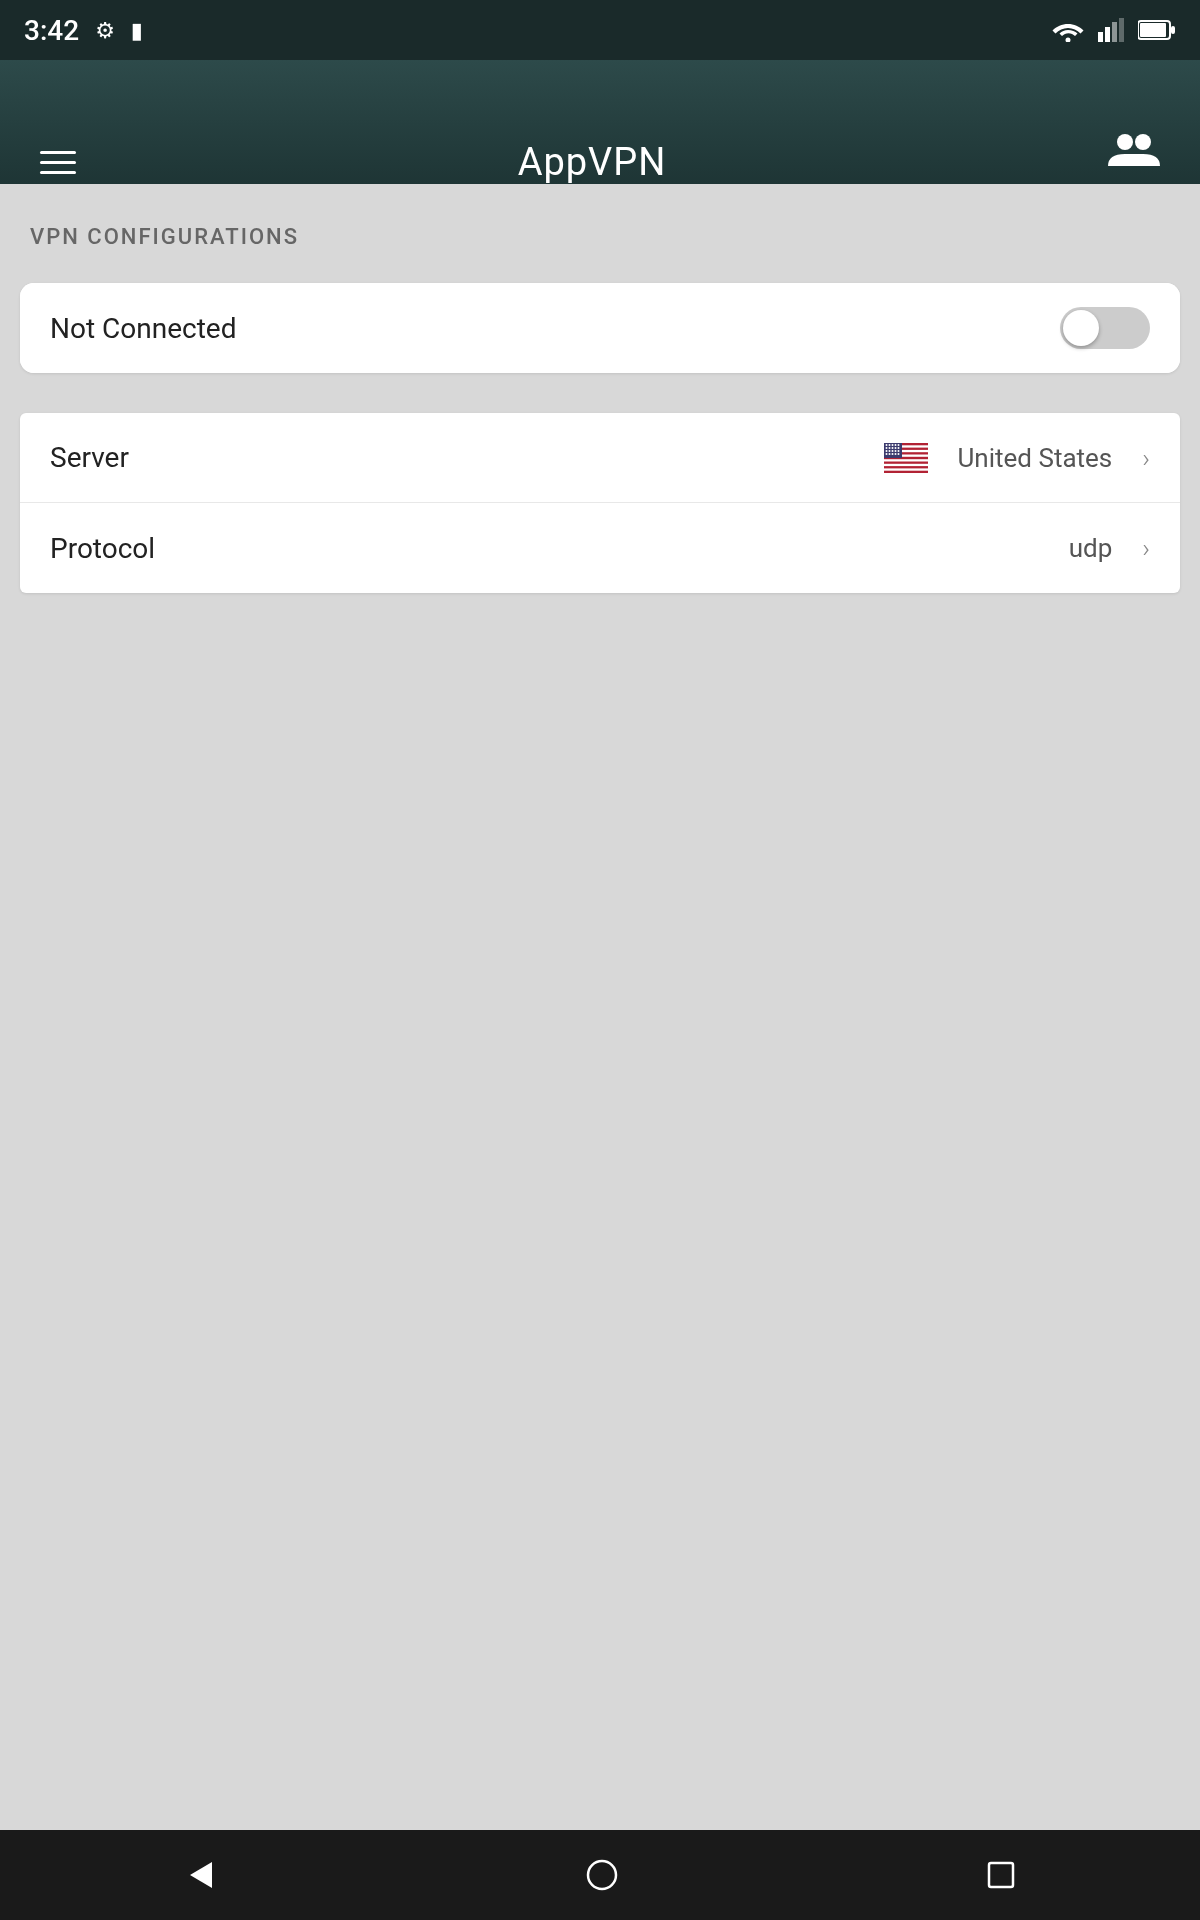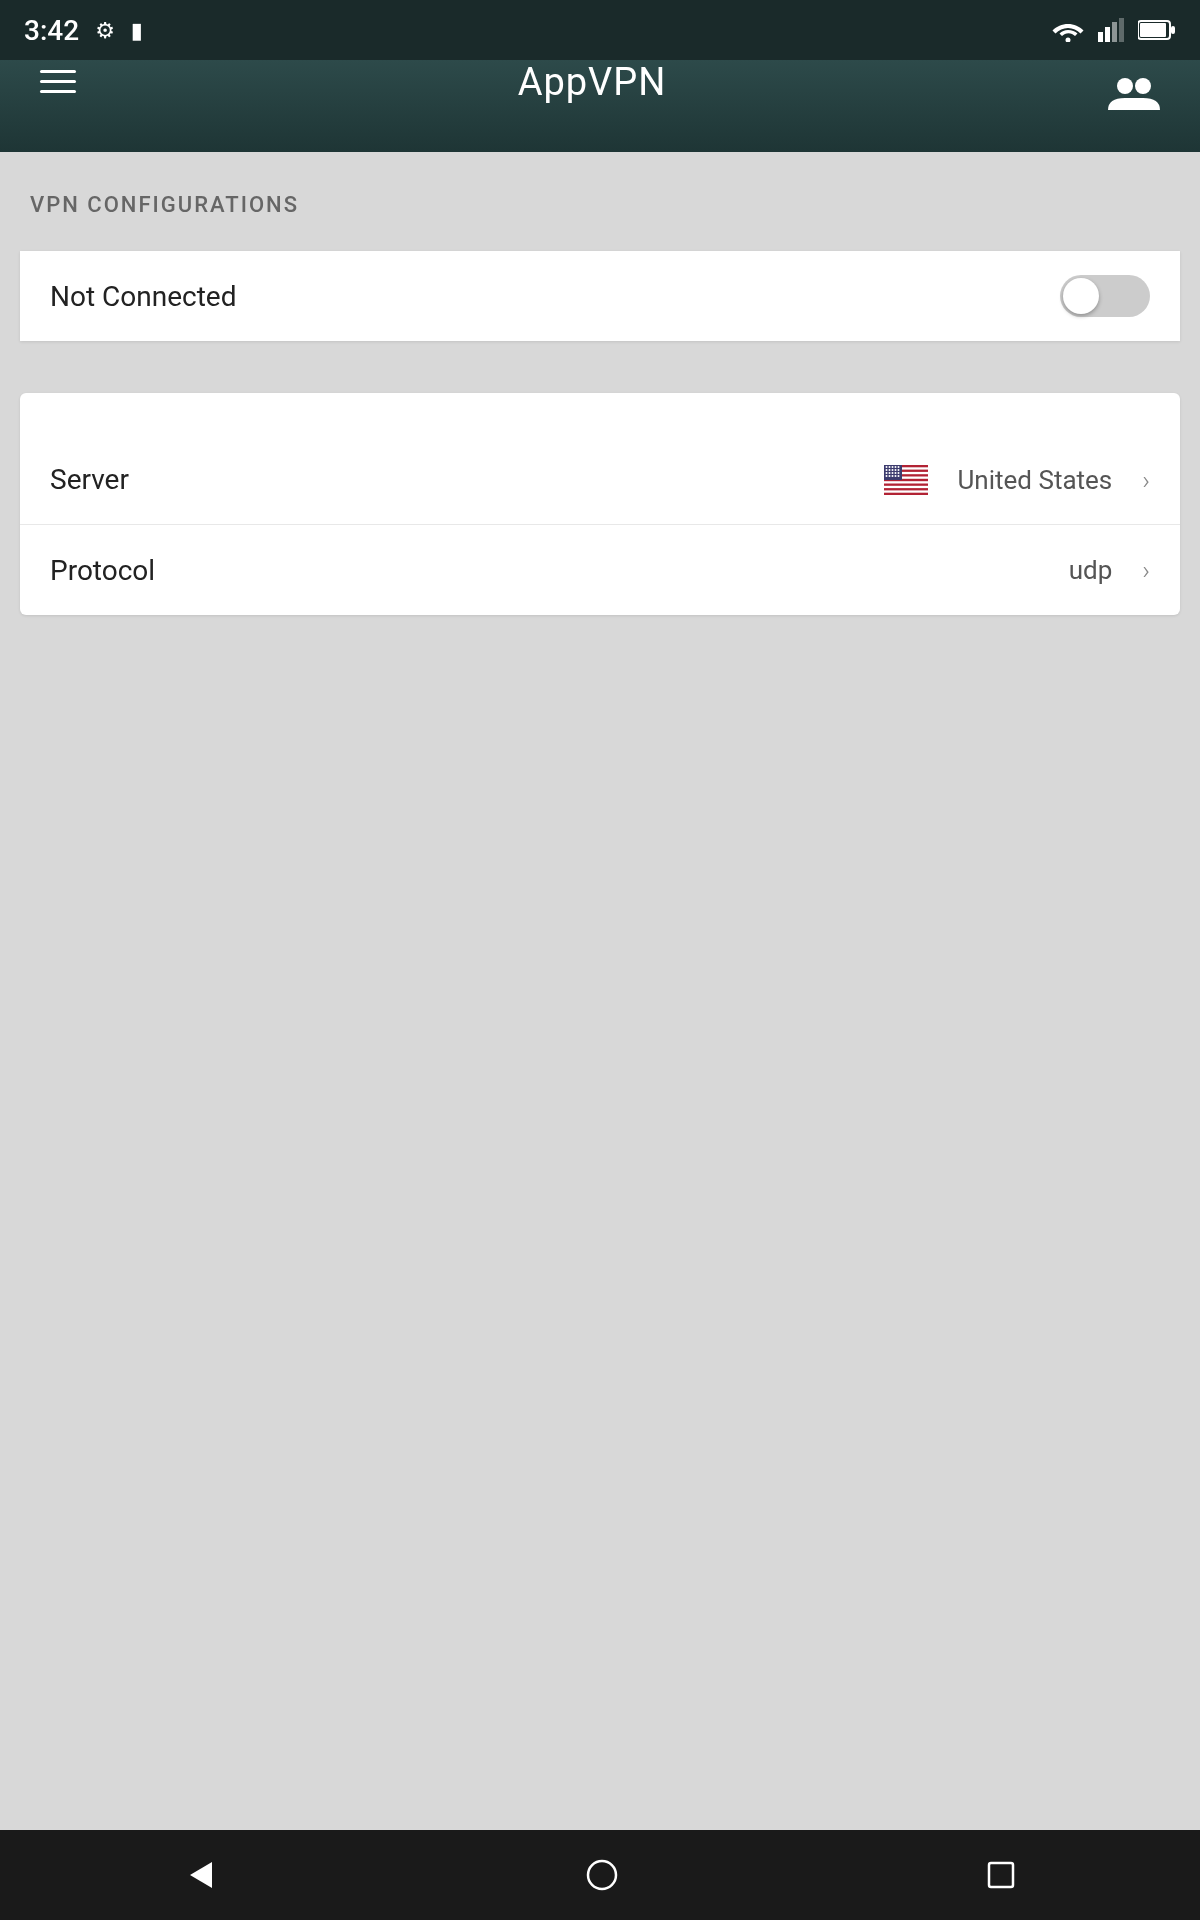--- a/index.html
+++ b/index.html
@@ -49,23 +49,23 @@
 
     .status-bar-right {
       display: flex;
       align-items: center;
       gap: 14px;
     }
 
     
     .app-bar {
       background: linear-gradient(to bottom, #2d4a4a, #1e3535);
-      height: 92px;
-      display: flex;
-      align-items: flex-start;
+      height: 124px;
+      display: flex;
+      align-items: flex-end;
       justify-content: space-between;
       padding: 0 30px;
       flex-shrink: 0;
     }
 
     .hamburger-btn {
       display: flex;
       flex-direction: column;
       gap: 7px;
       cursor: pointer;
@@ -104,23 +104,23 @@
       font-size: 22px;
       font-weight: 500;
       letter-spacing: 2px;
       margin-bottom: 34px;
       padding-left: 10px;
     }
 
     
     .card-group {
       background-color: white;
-      border-radius: 0;
+      border-radius: 14px;
       overflow: hidden;
-      margin-bottom: 52px;
+      margin-bottom: 40px;
       box-shadow: 0 1px 3px rgba(0,0,0,0.1);
     }
 
     
     .connection-row {
       display: flex;
       align-items: center;
       justify-content: space-between;
       padding: 0 30px;
       height: 90px;
@@ -166,21 +166,20 @@
       display: flex;
       align-items: center;
       justify-content: space-between;
       padding: 0 30px;
       height: 90px;
       cursor: pointer;
     }
 
     .settings-row:not(:last-child) {
       border-bottom: 1px solid #e8e8e8;
-      margin-top: 42px;
     }
 
     .settings-row-label {
       font-size: 28px;
       color: #222;
     }
 
     .settings-row-value {
       display: flex;
       align-items: flex-start;

